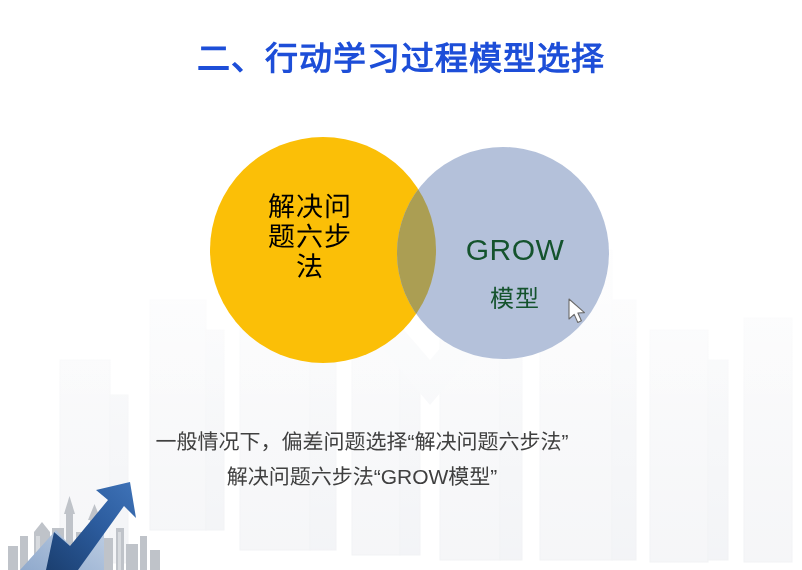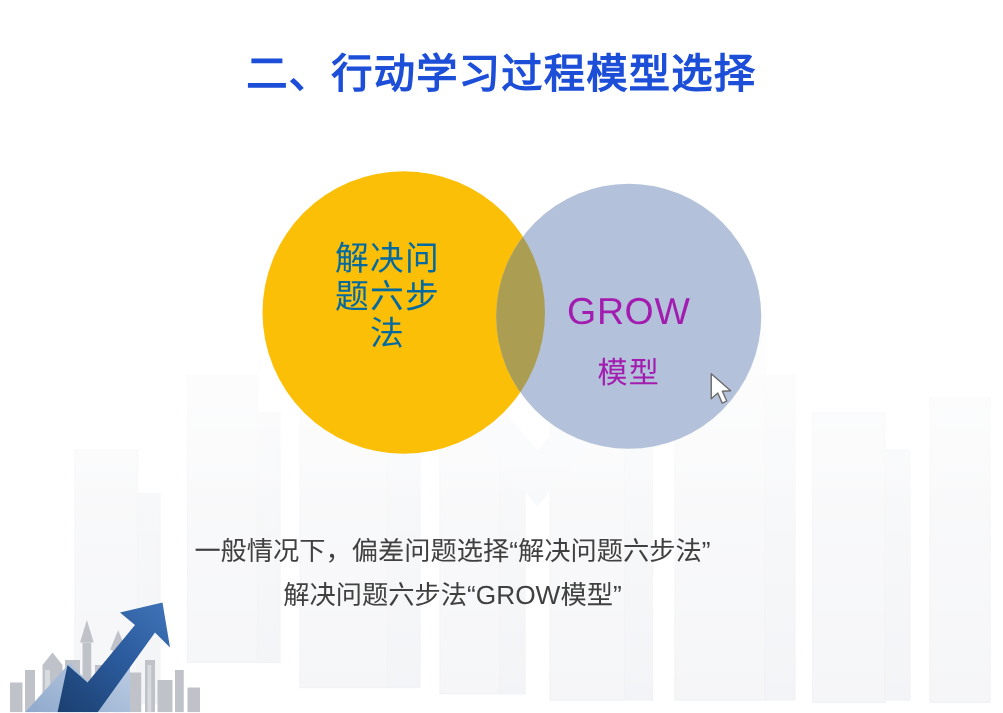--- a/index.html
+++ b/index.html
@@ -71,28 +71,28 @@
     z-index: 4;
     text-align: center;
     line-height: 1.12;
     white-space: pre-line;
   }
   .label-left {
     left: 55px;
     top: 62px;
     width: 120px;
     font-size: 27px;
-    color: #0369a1;
+    color: #000000;
     letter-spacing: 1px;
   }
   .label-right {
-    left: 228px;
+    left: 240px;
     top: 85px;
     width: 160px;
-    color: #a21caf;
+    color: #14532d;
   }
   .label-right .grow-en {
     display: block;
     font-size: 30px;
     letter-spacing: 0.5px;
   }
   .label-right .grow-cn {
     display: block;
     font-size: 24px;
     letter-spacing: 1px;

